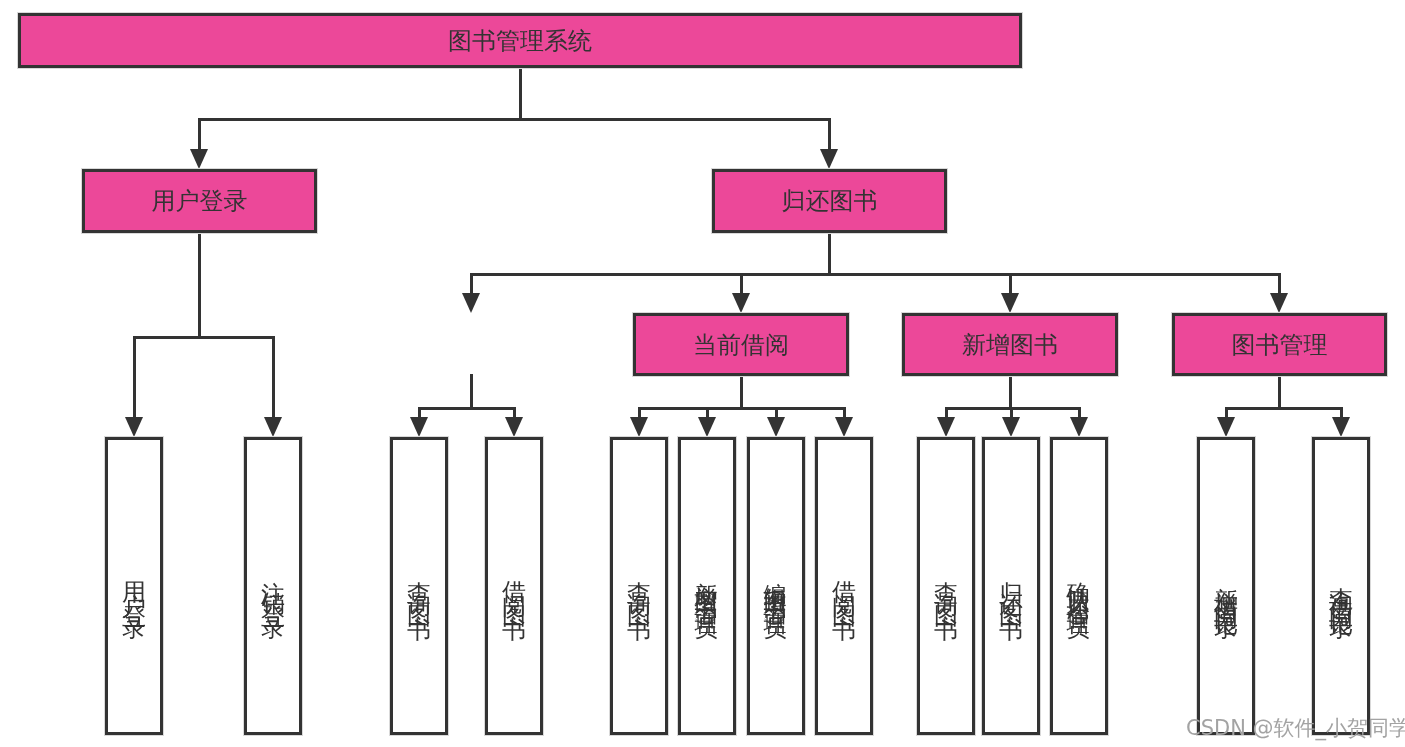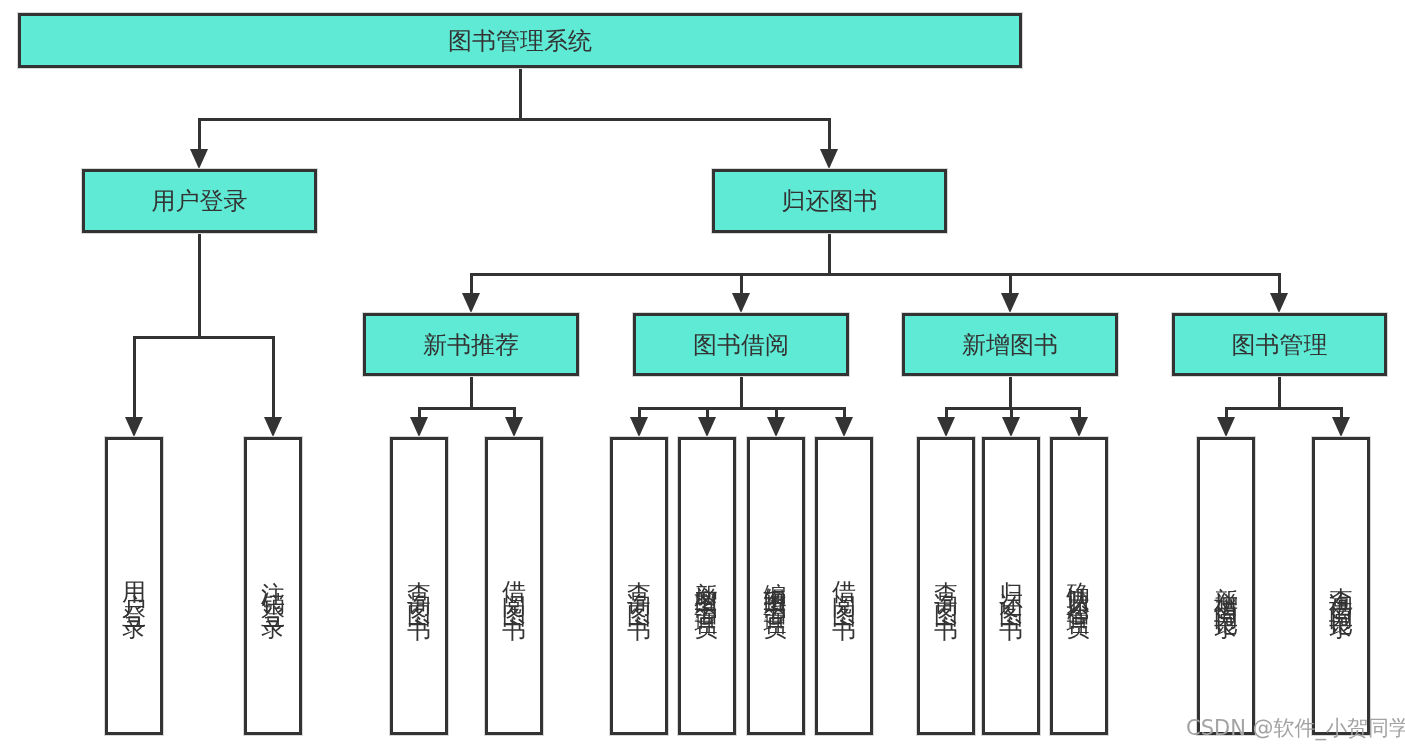--- a/index.html
+++ b/index.html
@@ -35,21 +35,21 @@
     height: 0;
     border-left: 9px solid transparent;
     border-right: 9px solid transparent;
     border-top: 20px solid #333333;
     z-index: 0;
   }
   
   .box {
     position: absolute;
     box-sizing: border-box;
-    background: #5eead4;
+    background: #ec4899;
     border: 3px solid #333333;
     box-shadow: 0 0 0 1px #d9d9d9;
     display: flex;
     align-items: center;
     justify-content: center;
     color: #333333;
     font-size: 24px;
     z-index: 1;
     text-align: center;
   }
@@ -156,25 +156,22 @@
     <span>图书管理系统</span>
   </div>
 
   <div class="box" style="left:82px;top:169px;width:235px;height:64px">
     <span>用户登录</span>
   </div>
   <div class="box" style="left:712px;top:169px;width:235px;height:64px">
     <span>归还图书</span>
   </div>
 
-  <div class="box" style="left:363px;top:313px;width:216px;height:63px">
-    <span>新书推荐</span>
-  </div>
   <div class="box" style="left:633px;top:313px;width:216px;height:63px">
-    <span>图书借阅</span>
+    <span>当前借阅</span>
   </div>
   <div class="box" style="left:902px;top:313px;width:216px;height:63px">
     <span>新增图书</span>
   </div>
   <div class="box" style="left:1172px;top:313px;width:215px;height:63px">
     <span>图书管理</span>
   </div>
 
   <div class="vbox ls4" style="left:105px">
     <span>用户登录</span>

